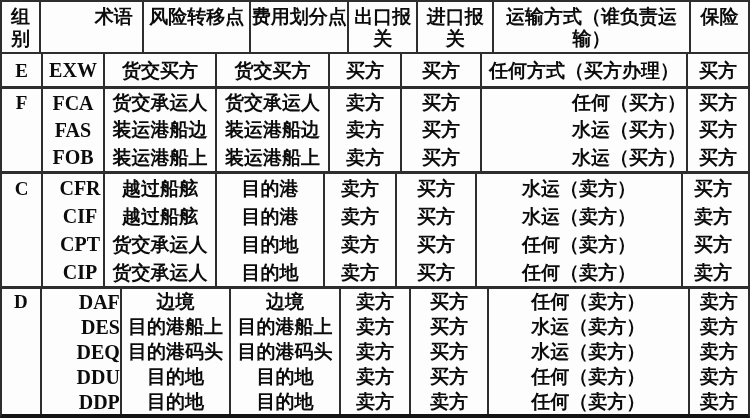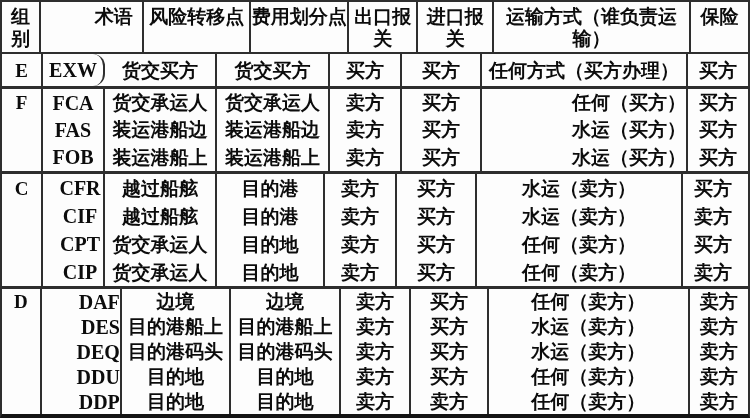--- a/index.html
+++ b/index.html
@@ -64,21 +64,21 @@
       <div class="cell hcell" style="width: 80px;">进口报
 关</div>
       <div class="cell hcell" style="width: 206px;">运输方式（谁负责运输）</div>
       <div class="cell hcell last" style="width: 60px;">保险</div>
     </div>
 
 <div class="row band band-E">
       <div class="cell" style="width: 41px;">
         <div class="line">E</div>
       </div>
-      <div class="cell" style="width: 62px; border-radius: 12px;">
+      <div class="cell" style="width: 62px;">
         <div class="line term-line">EXW</div>
       </div>
       <div class="cell" style="width: 112px;">
         <div class="line">货交买方</div>
       </div>
       <div class="cell" style="width: 113px;">
         <div class="line">货交买方</div>
       </div>
       <div class="cell" style="width: 72px;">
         <div class="line">买方</div>

